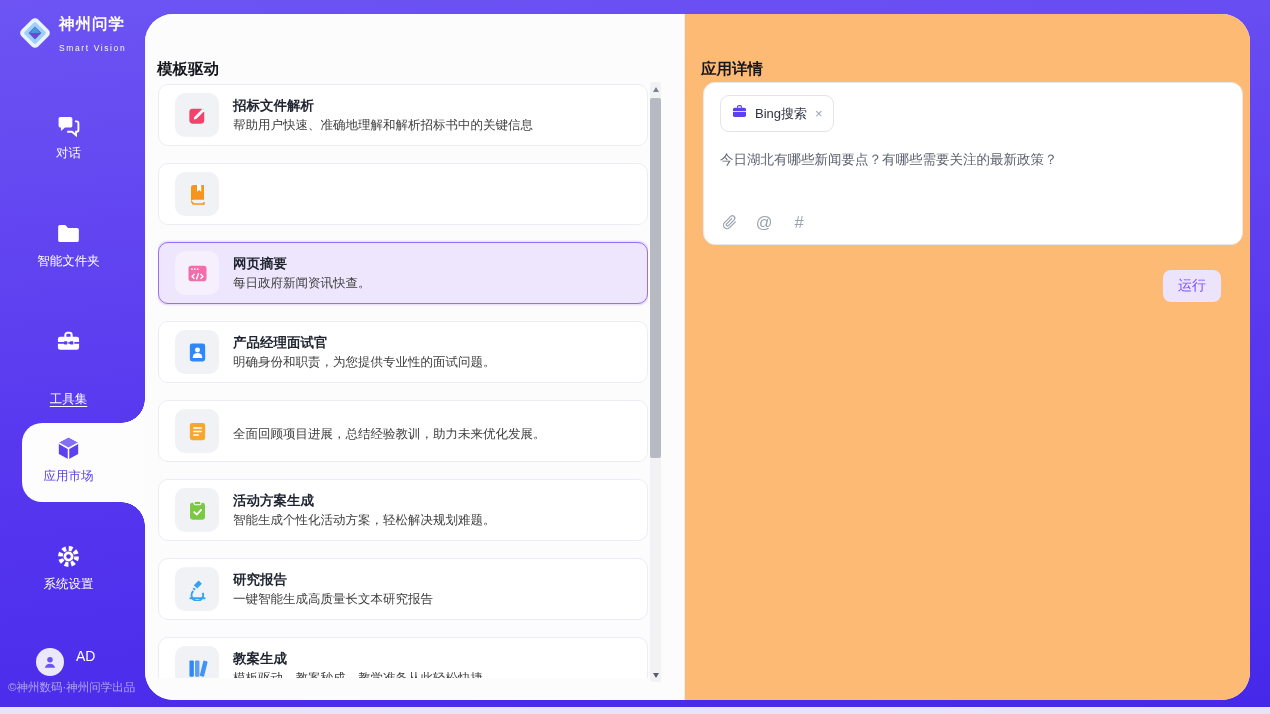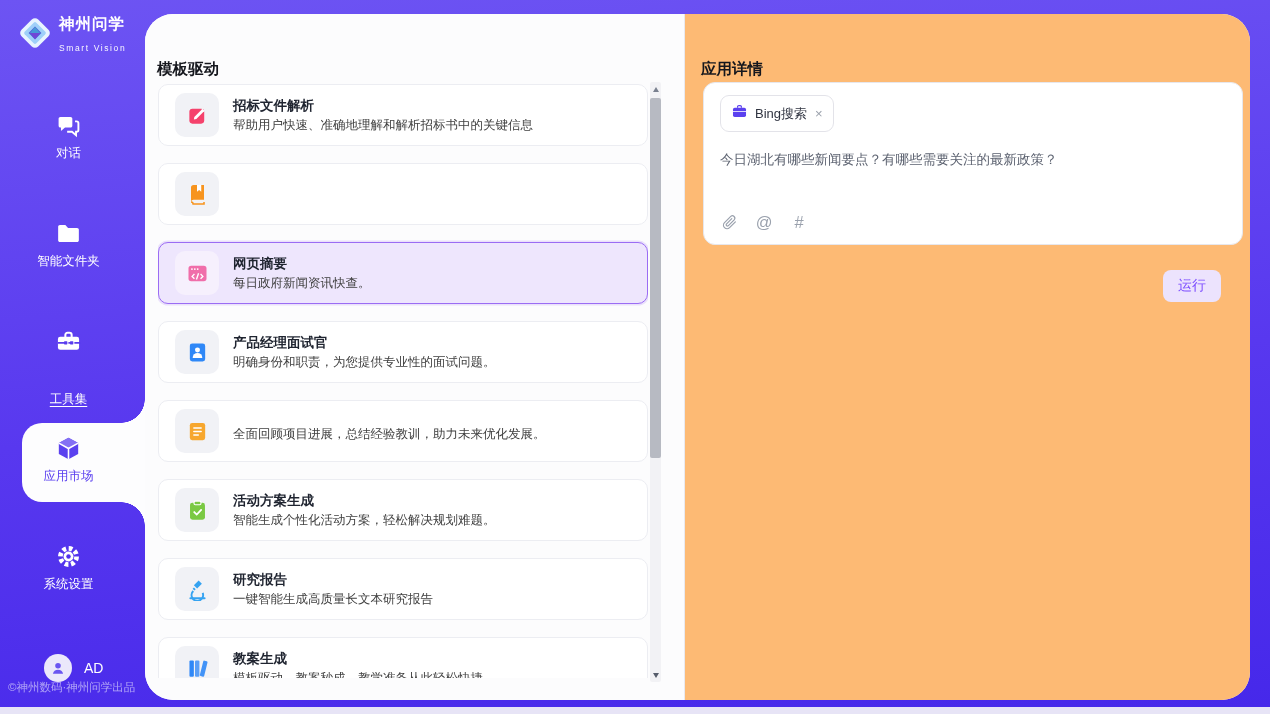--- a/index.html
+++ b/index.html
@@ -27,21 +27,21 @@
   .nav-label{display:inline-block;margin-top:6px;font-size:12.5px;}
   .nav-item.u .nav-label{text-decoration:underline;text-underline-offset:3px;margin-top:36px;}
   .nav-item.active{color:#5b41ef;z-index:3;}
   .bubble{
     position:absolute;left:22px;top:423px;width:123px;height:79px;z-index:2;
     background:#fdfdfe;border-radius:20px 0 0 20px;
   }
   .bubble:before,.bubble:after{content:"";position:absolute;right:0;width:24px;height:24px;}
   .bubble:before{top:-24px;background:radial-gradient(circle 24px at 0 0,transparent 23.5px,#fdfdfe 24px);}
   .bubble:after{bottom:-24px;background:radial-gradient(circle 24px at 0 100%,transparent 23.5px,#fdfdfe 24px);}
-  .user-row{position:absolute;left:44px;top:648px;display:flex;align-items:center;margin-top:6px;}
+  .user-row{position:absolute;left:36px;top:648px;display:flex;}
   .avatar{width:28px;height:28px;border-radius:50%;background:#ebe8fb;display:flex;align-items:center;justify-content:center;}
   .avatar svg{width:18px;height:18px;}
   .user-name{color:#fff;font-size:14px;margin-left:12px;}
   .sb-footer{position:absolute;left:8px;top:680px;color:rgba(255,255,255,.55);font-size:11.5px;white-space:nowrap;}
   
   .content{
     position:absolute;left:145px;top:14px;width:1105px;height:686px;
     border-radius:28px;background:#fcfcfd;overflow:hidden;
   }
   .panel-title{position:absolute;font-size:15.5px;font-weight:bold;color:#15171d;top:32px;}

